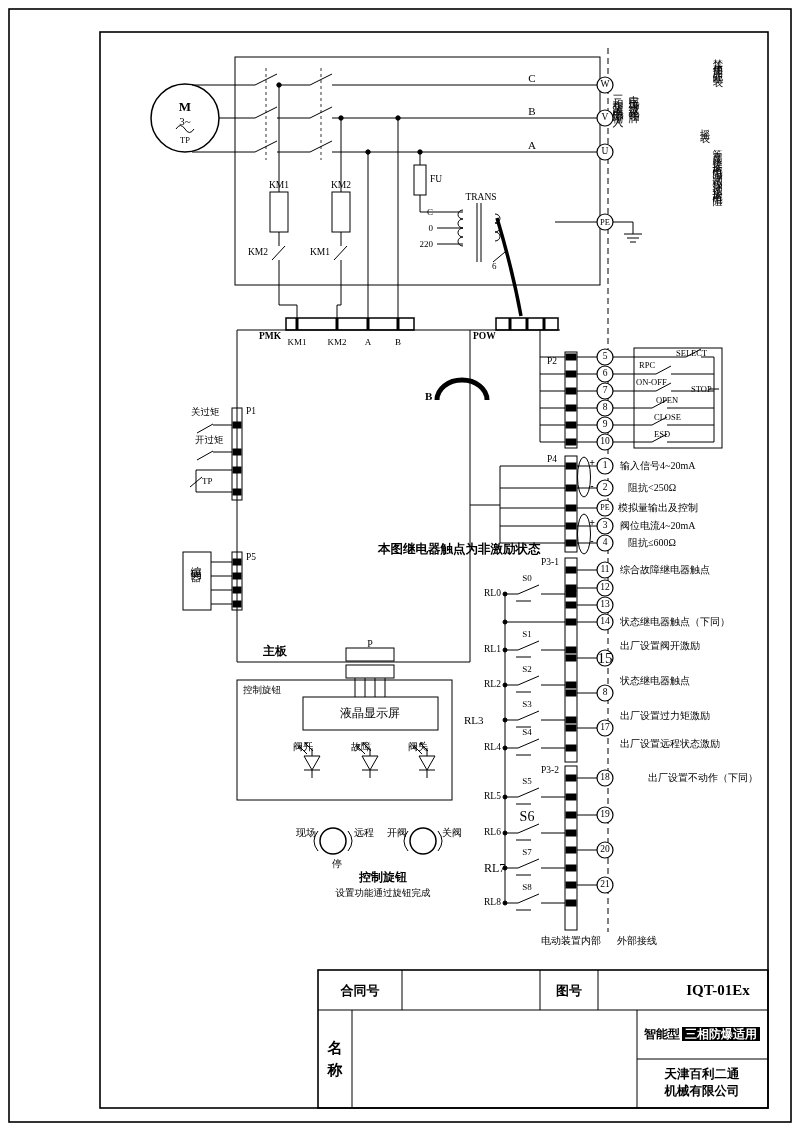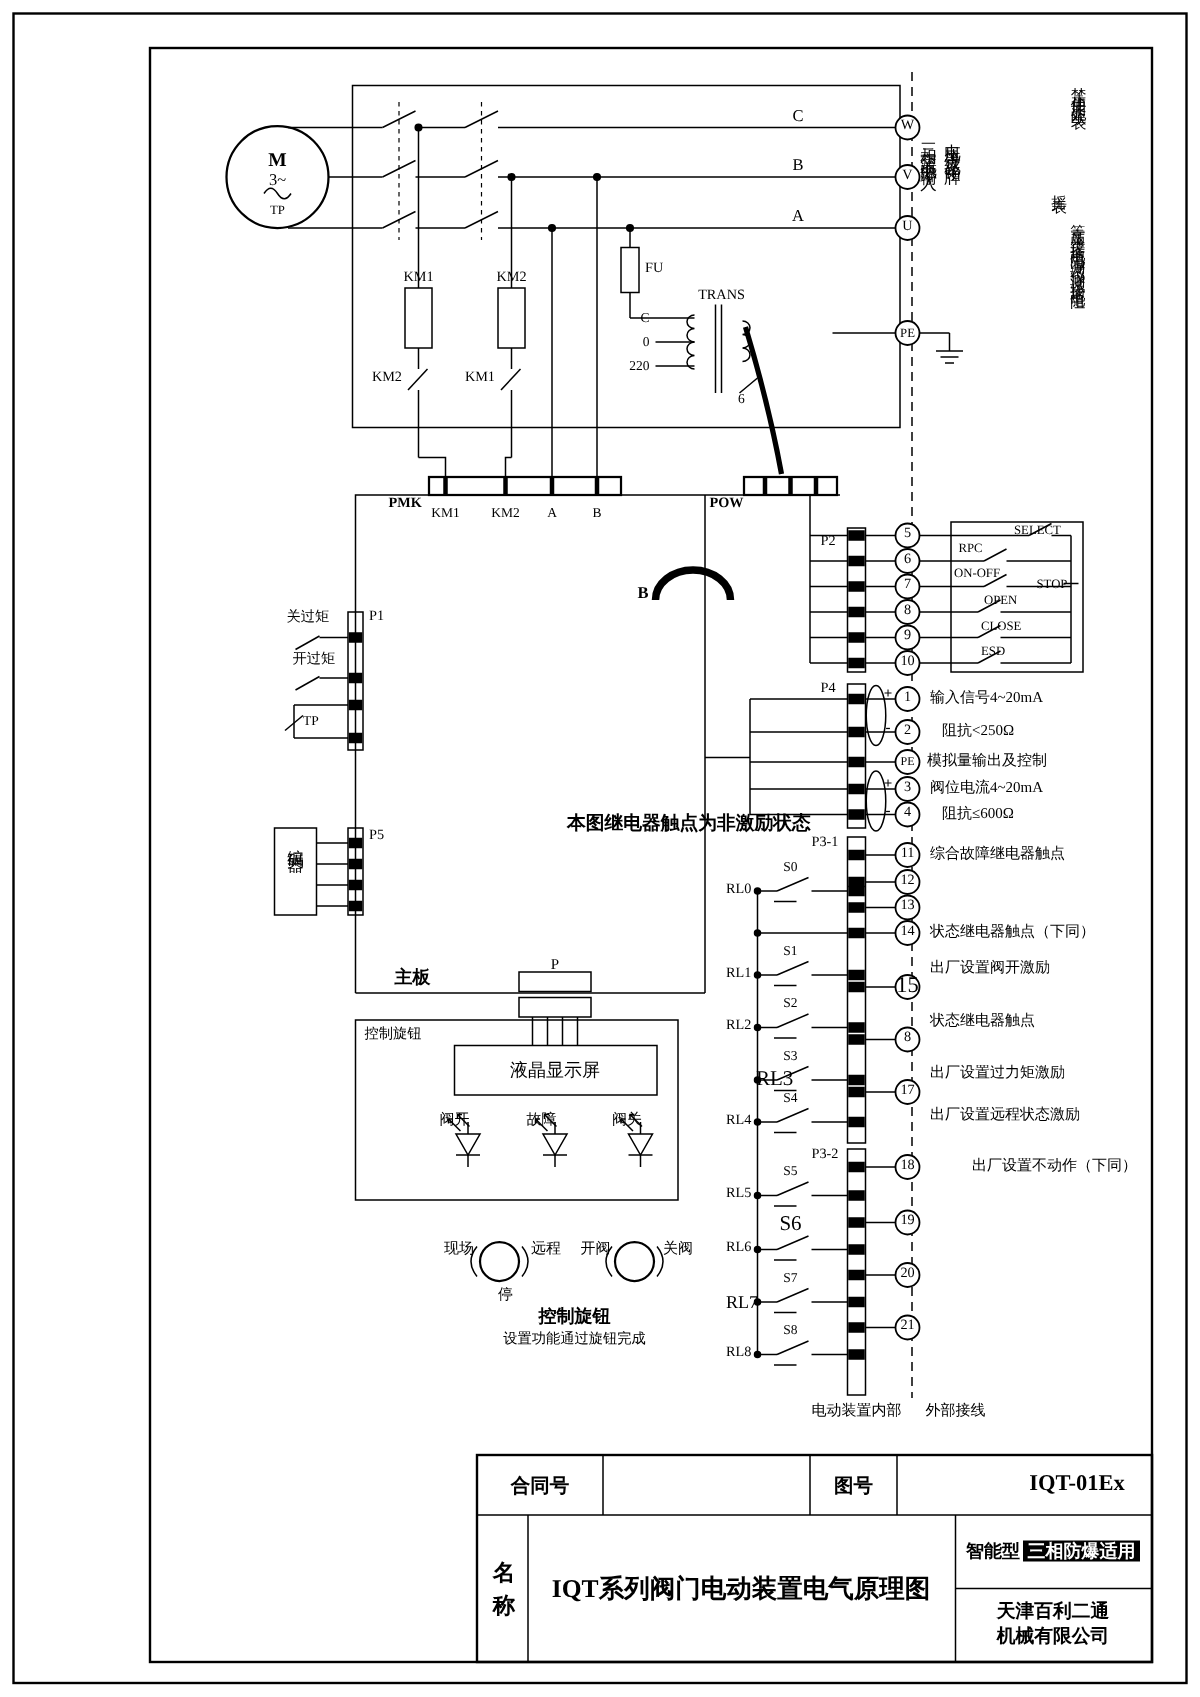--- a/index.html
+++ b/index.html
@@ -437,21 +437,21 @@
 <span class="t c" style="left:605px;top:570px;font-size:9.5px">11</span>
 <span class="t c" style="left:605px;top:588px;font-size:9.5px">12</span>
 <span class="t c" style="left:605px;top:605px;font-size:9.5px">13</span>
 <span class="t c" style="left:605px;top:622px;font-size:9.5px">14</span>
 <span class="t c" style="left:605px;top:658px;font-size:15px">15</span>
 <span class="t c" style="left:605px;top:693px;font-size:9.5px">8</span>
 <span class="t c" style="left:605px;top:728px;font-size:9.5px">17</span>
 <span class="t m" style="left:484px;top:594px;font-size:9.5px">RL0</span>
 <span class="t m" style="left:484px;top:650px;font-size:9.5px">RL1</span>
 <span class="t m" style="left:484px;top:685px;font-size:9.5px">RL2</span>
-<span class="t m" style="left:504px;top:720px;font-size:14px">RL3</span>
+<span class="t m" style="left:464px;top:720px;font-size:11px">RL3</span>
 <span class="t m" style="left:484px;top:748px;font-size:9.5px">RL4</span>
 <span class="t c" style="left:527px;top:578px;font-size:9px">S0</span>
 <span class="t c" style="left:527px;top:634px;font-size:9px">S1</span>
 <span class="t c" style="left:527px;top:669px;font-size:9px">S2</span>
 <span class="t c" style="left:527px;top:704px;font-size:9px">S3</span>
 <span class="t c" style="left:527px;top:732px;font-size:9px">S4</span>
 <span class="t m" style="left:620px;top:570px">综合故障继电器触点</span>
 <span class="t m" style="left:620px;top:622px">状态继电器触点（下同）</span>
 <span class="t m" style="left:620px;top:646px">出厂设置阀开激励</span>
 <span class="t m" style="left:620px;top:681px">状态继电器触点</span>
@@ -495,18 +495,17 @@
 <span class="t vert" style="left:612px;top:86px;font-size:11px">三相交流电源输入</span>
 <span class="t vert" style="left:628px;top:86px;font-size:11px">电压等级见铭牌</span>
 <span class="t vert" style="left:712px;top:50px;font-size:10.5px">禁止使用兆欧表</span>
 <span class="t vert" style="left:699px;top:121px;font-size:10.5px">摇表</span>
 <span class="t vert" style="left:712px;top:141px;font-size:10px">等高压类接地电阻测试仪测试接地电阻</span>
 
 <span class="t c b" style="left:360px;top:990px;font-size:13px">合同号</span>
 <span class="t c b" style="left:569px;top:990px;font-size:13px">图号</span>
 <span class="t c b" style="left:718px;top:990px;font-size:15px">IQT-01Ex</span>
 <span class="t vert b" style="left:327px;top:1028px;font-size:15px;letter-spacing:22px">名称</span>
-<span class="t c b" style="left:494px;top:1059px;font-size:17px">IQT系列阀门电动装置电气原理图</span>
 <span class="t m b" style="left:644px;top:1034px;font-size:12px">智能型</span>
 <span class="t m b inv" style="left:682px;top:1034px;font-size:12px">三相防爆适用</span>
 <span class="t c b" style="left:702px;top:1074px;font-size:12.5px">天津百利二通</span>
 <span class="t c b" style="left:702px;top:1091px;font-size:12.5px">机械有限公司</span>
 </div>
 
 </body></html>

